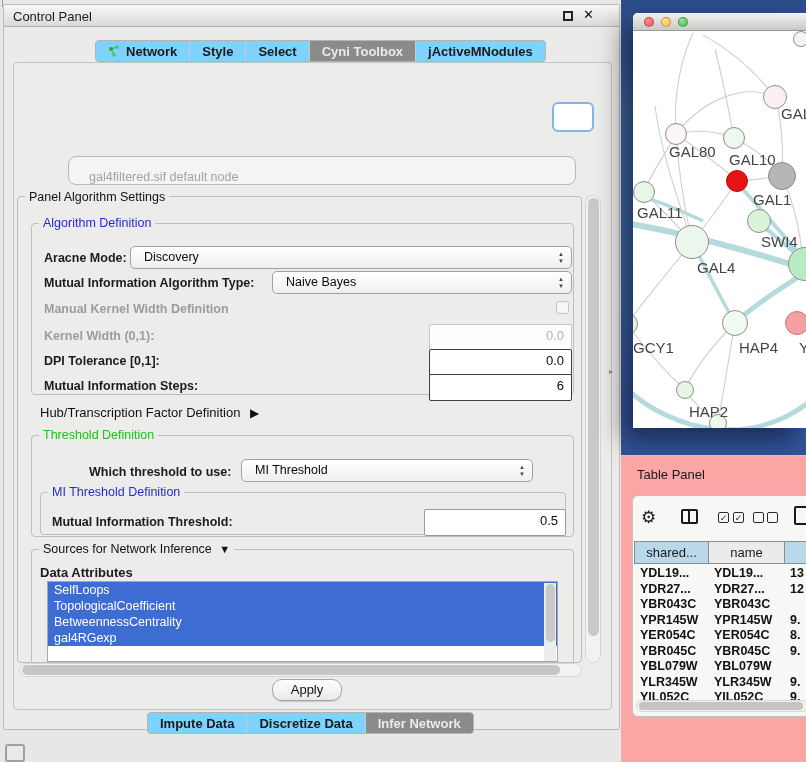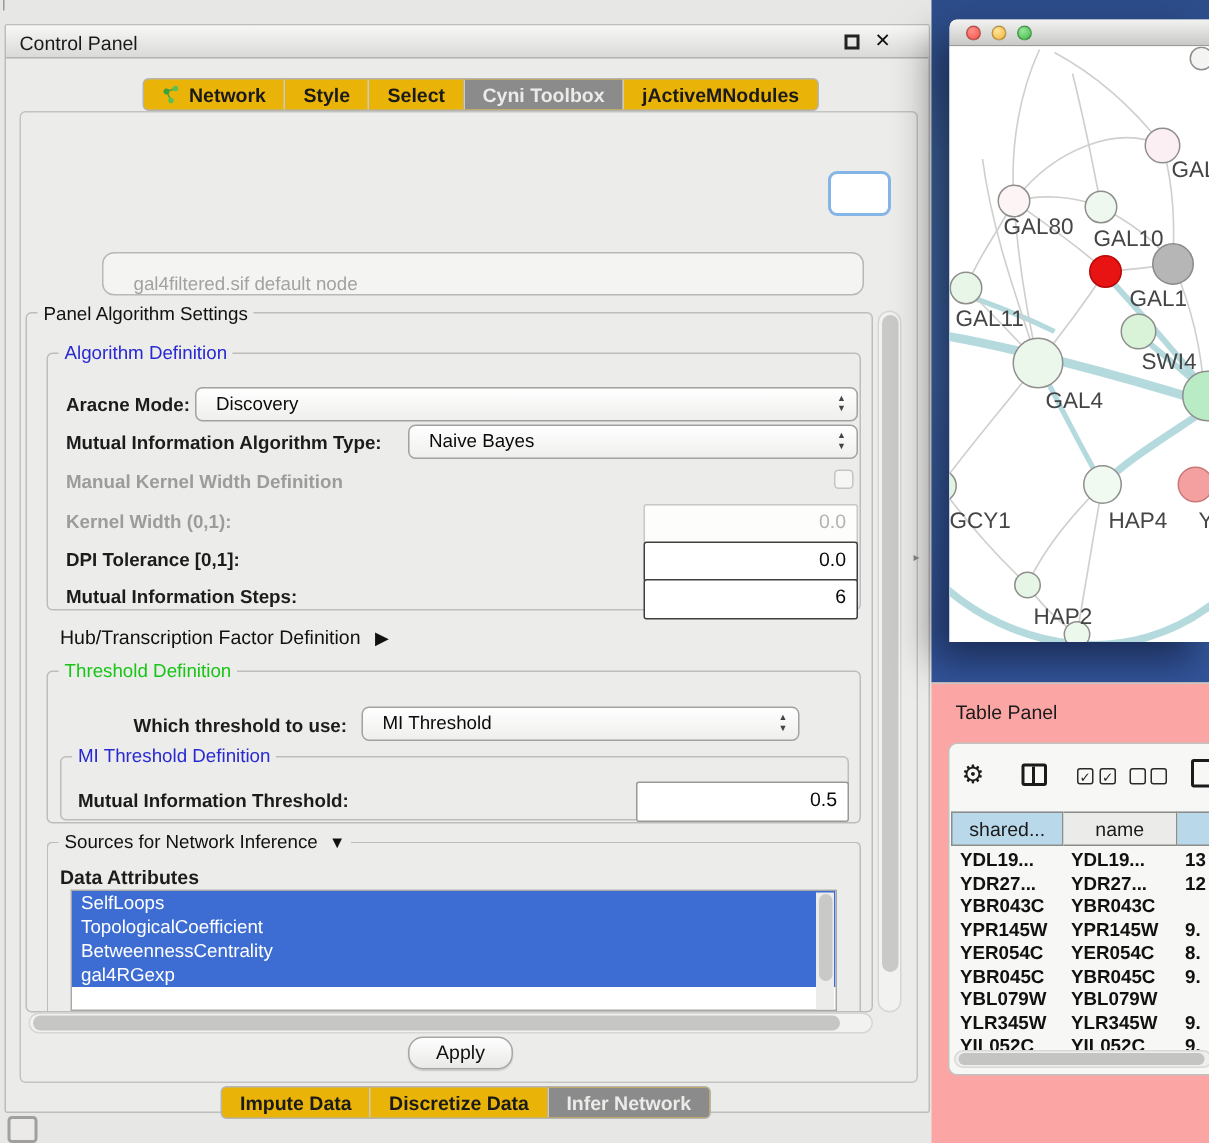--- a/index.html
+++ b/index.html
@@ -2,30 +2,30 @@
 <html><head>
 <meta charset="utf-8">
 <style>
   * { margin:0; padding:0; box-sizing:border-box; }
   html,body { width:806px; height:762px; }
   body { font-family:"Liberation Sans","DejaVu Sans",sans-serif; background:#e7e7e5; }
   #root { position:relative; width:806px; height:762px; overflow:hidden; background:#e7e7e5; }
   .abs { position:absolute; }
 
   
-  .cp-window { left:3px; top:16px; width:617px; height:726px; background:#ebebe9;
+  .cp-window { left:3px; top:4px; width:617px; height:726px; background:#ebebe9;
                border:1px solid #bdbdbb; border-radius:2px; }
   .cp-titlebar { left:0; top:0; width:100%; height:22px;
                  background:linear-gradient(#f7f7f5,#dadad8); border-bottom:1px solid #b2b2b0; }
   .cp-title { left:9px; top:4px; font-size:13px; color:#1a1a1a; }
   .float-btn { left:559px; top:6px; width:10px; height:10px; border:2px solid #222; background:transparent; }
   .close-btn { left:579px; top:2px; font-size:13px; font-weight:bold; color:#111; cursor:default; }
 
   .tabstrip { display:flex; height:22px; border:1px solid #b4b4b2; border-radius:4px;
-              background:#eab308; overflow:hidden; }
+              background:#7dd3fc; overflow:hidden; }
   .tab { padding:0 12px; font-size:13px; font-weight:bold; line-height:21px; color:#1a1a1a;
          border-left:1px solid #cacac8; white-space:nowrap; display:flex; align-items:center; gap:5px; }
   .tab:first-child { border-left:none; }
   .tab.active { background:#8b8b8b; color:#ebebe9; }
   .top-tabs { left:91px; top:35px; }
   .bottom-tabs { left:143px; top:707px; }
 
   .main-panel { left:9px; top:57px; width:599px; height:648px; background:#ececea;
                 border:1px solid #c3c3c1; border-radius:4px; }
 

